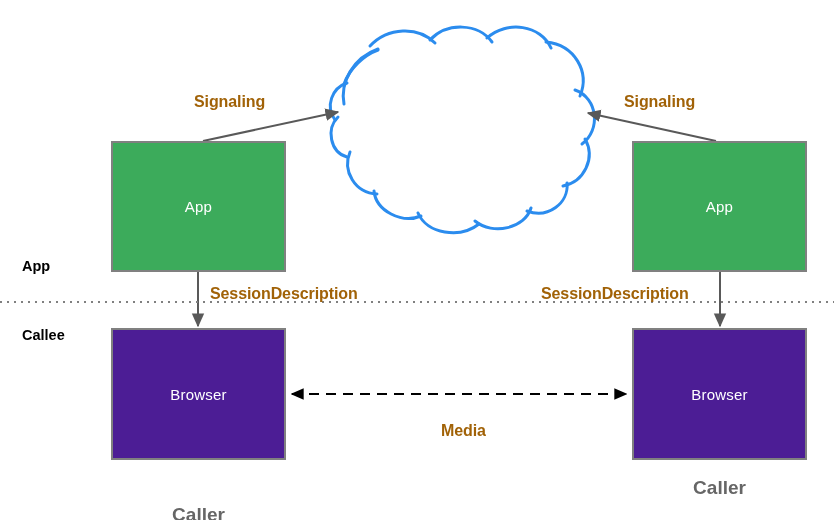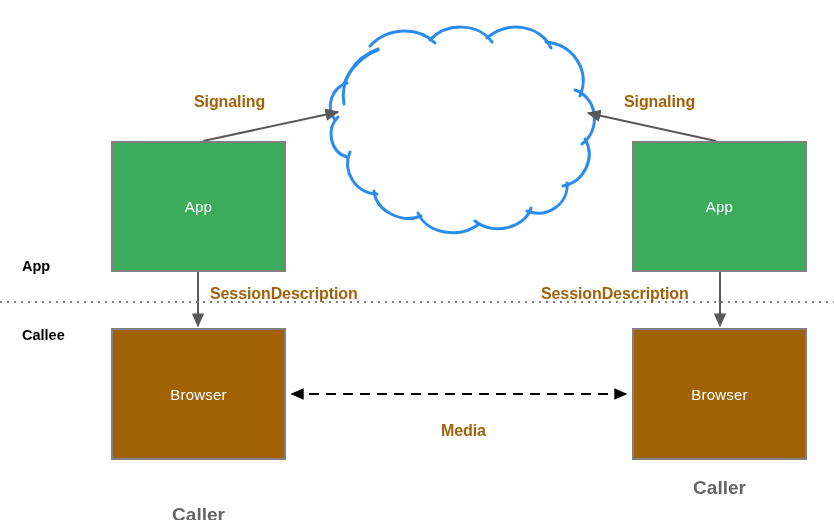--- a/index.html
+++ b/index.html
@@ -33,21 +33,21 @@
     justify-content: center;
   }
   .node-label {
     color: #ffffff;
     font-size: 15px;
     font-family: "Liberation Sans", sans-serif;
     font-weight: normal;
     letter-spacing: 0.2px;
   }
   .app-box { background: #3CAB5B; }
-  .browser-box { background: #a16207; }
+  .browser-box { background: #4c1d95; }
 
   .edge-label {
     position: absolute;
     color: #a16207;
     font-size: 16px;
     font-weight: bold;
     font-family: "Liberation Sans", sans-serif;
     white-space: nowrap;
     letter-spacing: -0.1px;
   }

